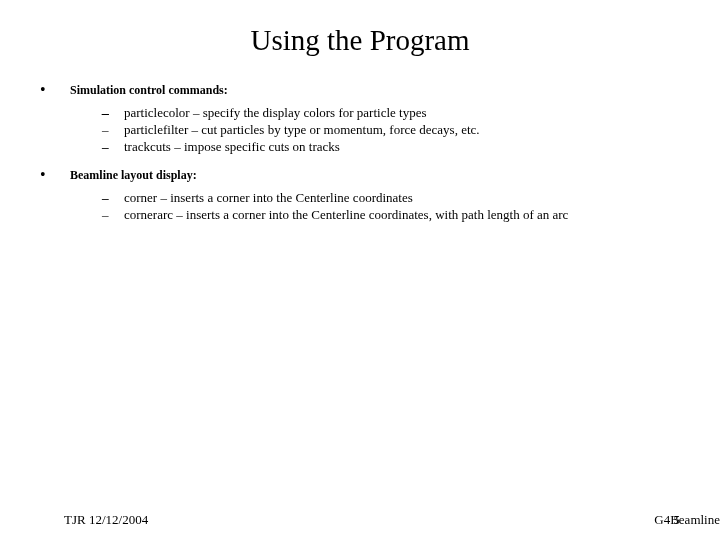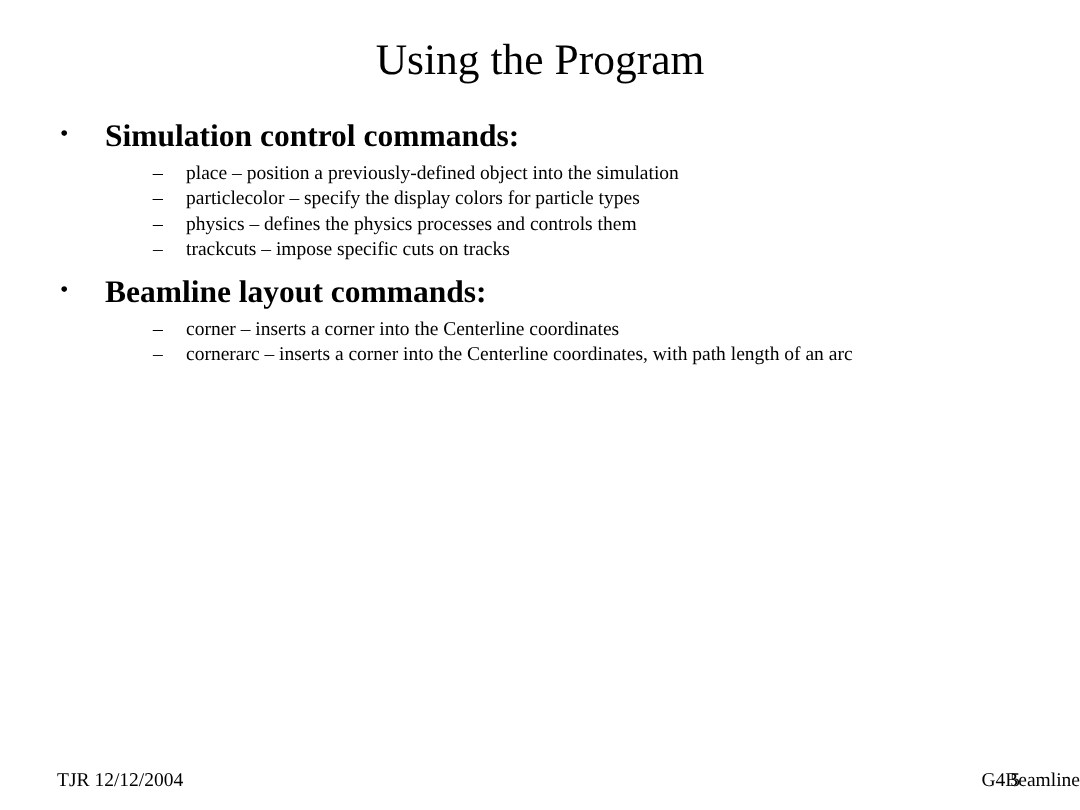--- a/index.html
+++ b/index.html
@@ -44,21 +44,21 @@
     margin-bottom: 4px;
   }
   ul.level1 > li > .bullet {
     position: absolute;
     left: 0;
     top: 0;
     font-size: 16px;
     line-height: 20px;
   }
   ul.level1 > li > .heading {
-    font-size: 21px;
+    font-size: 12px;
     font-weight: bold;
     line-height: 20px;
   }
   ul.level2 {
     list-style: none;
     margin: 4px 0 10px 0;
     padding: 0 0 0 32px;
   }
   ul.level2 > li {
     position: relative;
@@ -73,21 +73,21 @@
   }
   .footer {
     position: absolute;
     bottom: 28px;
     left: 0;
     width: 720px;
     font-size: 13px;
   }
   .footer .fl {
     position: absolute;
-    left: 38px;
+    left: 64px;
   }
   .footer .fc {
     position: absolute;
     left: 0;
     width: 100%;
     text-align: right;
   }
   .footer .fr {
     position: absolute;
     right: 40px;
@@ -102,34 +102,34 @@
 
   <div class="body">
     <ul class="level1">
 
       <li>
         <span class="bullet">•</span>
         <span class="heading">Simulation control commands:</span>
         <ul class="level2">
           <li><span class="dash">–</span></li>
           <li><span class="dash">–</span></li>
-          <li><span class="dash">–</span><span>place – position a previously-defined object into the simulation</span></li>
+          <li><span class="dash">–</span></li>
           <li><span class="dash">–</span></li>
           <li><span class="dash">–</span></li>
           <li><span class="dash">–</span></li>
           <li><span class="dash">–</span><span>particlecolor – specify the display colors for particle types</span></li>
+          <li><span class="dash">–</span><span>particlefilter – cut particles by type or momentum, force decays, etc.</span></li>
           <li><span class="dash">–</span></li>
-          <li><span class="dash">–</span><span>physics – defines the physics processes and controls them</span></li>
           <li><span class="dash">–</span><span>trackcuts – impose specific cuts on tracks</span></li>
         </ul>
       </li>
 
       <li>
         <span class="bullet">•</span>
-        <span class="heading">Beamline layout commands:</span>
+        <span class="heading">Beamline layout display:</span>
         <ul class="level2">
           <li><span class="dash">–</span></li>
           <li><span class="dash">–</span><span>corner – inserts a corner into the Centerline coordinates</span></li>
           <li><span class="dash">–</span><span>cornerarc – inserts a corner into the Centerline coordinates, with path length of an arc</span></li>
         </ul>
       </li>
 
     </ul>
   </div>
 

